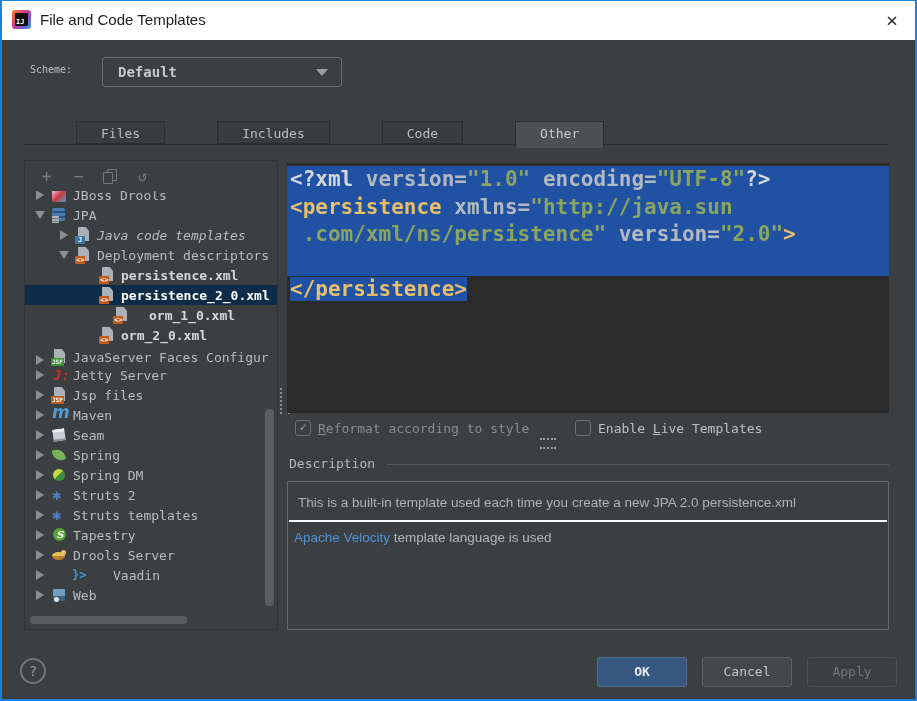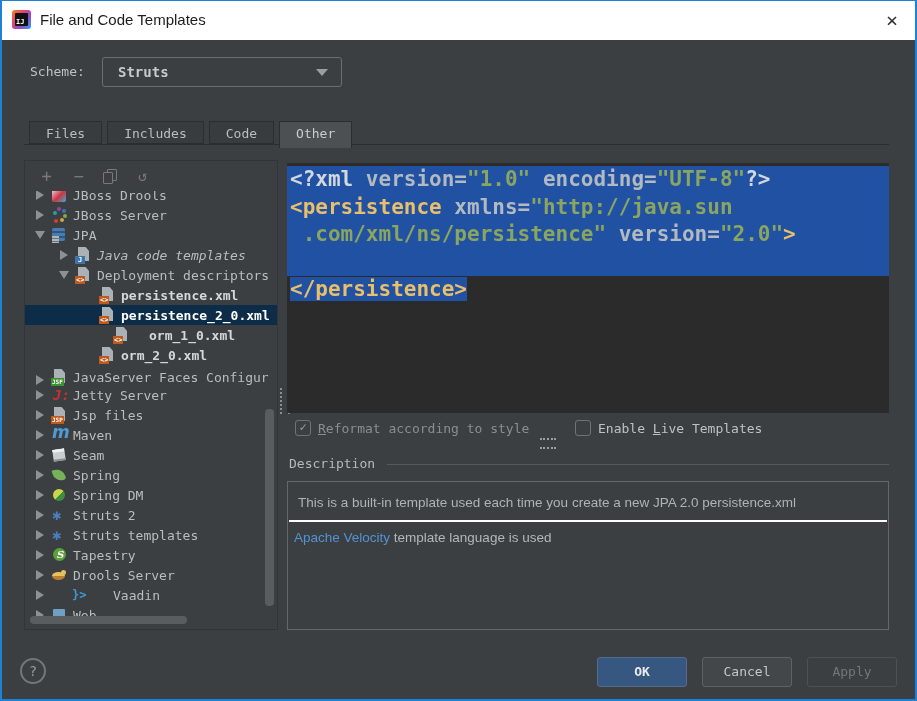--- a/index.html
+++ b/index.html
@@ -13,31 +13,31 @@
   .app-icon{position:absolute;left:12px;top:10px;width:19px;height:19px;border-radius:3px;
             background:linear-gradient(130deg,#fc801d 0%,#e0447a 35%,#9049c8 65%,#29a6f8 100%);}
   .app-icon::before{content:"";position:absolute;inset:3px;background:#111;border-radius:1px;}
   .app-icon::after{content:"IJ";position:absolute;left:4px;bottom:3px;color:#fff;
                    font:bold 7px "DejaVu Sans Mono",monospace;}
   .win-title{position:absolute;left:40px;top:0;line-height:40px;font-family:"Liberation Sans","DejaVu Sans",sans-serif;
              font-size:15px;color:#1c1c1c;}
   .close-btn{position:absolute;right:10px;top:5px;width:30px;height:30px;text-align:center;
              line-height:30px;font-size:20px;color:#333;cursor:pointer;}
   
-  .scheme-label{position:absolute;left:30px;top:64px;font-size:13px;color:#bdc1c3;}
+  .scheme-label{position:absolute;left:30px;top:64px;font-size:10px;color:#bdc1c3;}
   .combo{position:absolute;left:102px;top:57px;width:240px;height:30px;border:1px solid #6b6f72;
          border-radius:3px;box-sizing:border-box;background:#3c3f41;}
   .combo-text{position:absolute;left:15px;top:0;line-height:28px;font-size:14px;font-weight:bold;color:#c6cacc;}
   .combo-arrow{position:absolute;right:13px;top:11px;width:0;height:0;
                border-left:6px solid transparent;border-right:6px solid transparent;
                border-top:7px solid #9a9ea0;}
   
   .tab-bar{position:absolute;left:29px;top:121px;display:flex;gap:5px;z-index:2;}
-  .tab{height:23px;line-height:23px;padding:0 16px;font-size:13px;color:#b9bdbf;
-       background:#393c3e;border:1px solid #2b2e30;box-sizing:border-box;cursor:pointer;}
+  .tab{height:23px;line-height:23px;padding:0 24px;font-size:13px;color:#b9bdbf;
+       background:#393c3e;border:1px solid #2b2e30;box-sizing:border-box;cursor:pointer;margin-left:47px;}
   .tab.sel{height:27px;background:#4c5053;color:#c9cdcf;border-bottom:none;}
   .tab-underline{position:absolute;left:24px;top:144px;width:865px;height:1px;background:#2b2e30;z-index:1;}
   
   .tree-panel{position:absolute;left:24px;top:160px;width:254px;height:470px;
               background:#3c3f41;border:1px solid #323537;box-sizing:border-box;overflow:hidden;}
   .tree-toolbar{height:30px;display:flex;align-items:center;padding-left:13px;gap:15px;}
   .tbtn{width:17px;height:17px;position:relative;color:#77797b;flex:none;cursor:pointer;
         font-size:17px;line-height:16px;text-align:center;}
   .ic-copy::before{content:"";position:absolute;left:5px;top:1px;width:8px;height:10px;
                    border:1.5px solid #77797b;border-radius:1px;}
@@ -150,21 +150,21 @@
 <body>
 
 <div class="titlebar">
   <div class="app-icon"></div>
   <div class="win-title">File and Code Templates</div>
   <div class="close-btn">×</div>
 </div>
 
 <div class="scheme-label">Scheme:</div>
 <div class="combo">
-  <div class="combo-text">Struts</div>
+  <div class="combo-text">Default</div>
   <div class="combo-arrow"></div>
 </div>
 
 <div class="tab-bar" id="tab-bar">
     <div class="tab">Files</div>
     <div class="tab">Includes</div>
     <div class="tab">Code</div>
     <div class="tab sel">Other</div>
   </div>
 <div class="tab-underline"></div>
@@ -180,27 +180,20 @@
     <div class="rows-inner" id="tree-rows">
         <div class="trow" style="padding-left: 4px;">
           <span class="arrowbox">
             <span class="arr-c"></span>
           </span>
           <span class="ico jboss-drools"></span>
           <span class="tlabel">JBoss Drools</span>
         </div>
         <div class="trow" style="padding-left: 4px;">
           <span class="arrowbox">
-            <span class="arr-c"></span>
-          </span>
-          <span class="ico jboss-server"></span>
-          <span class="tlabel">JBoss Server</span>
-        </div>
-        <div class="trow" style="padding-left: 4px;">
-          <span class="arrowbox">
             <span class="arr-e"></span>
           </span>
           <span class="ico jpa"></span>
           <span class="tlabel">JPA</span>
         </div>
         <div class="trow" style="padding-left: 28px; font-style: italic;">
           <span class="arrowbox">
             <span class="arr-c"></span>
           </span>
           <span class="ico file-java"></span>

